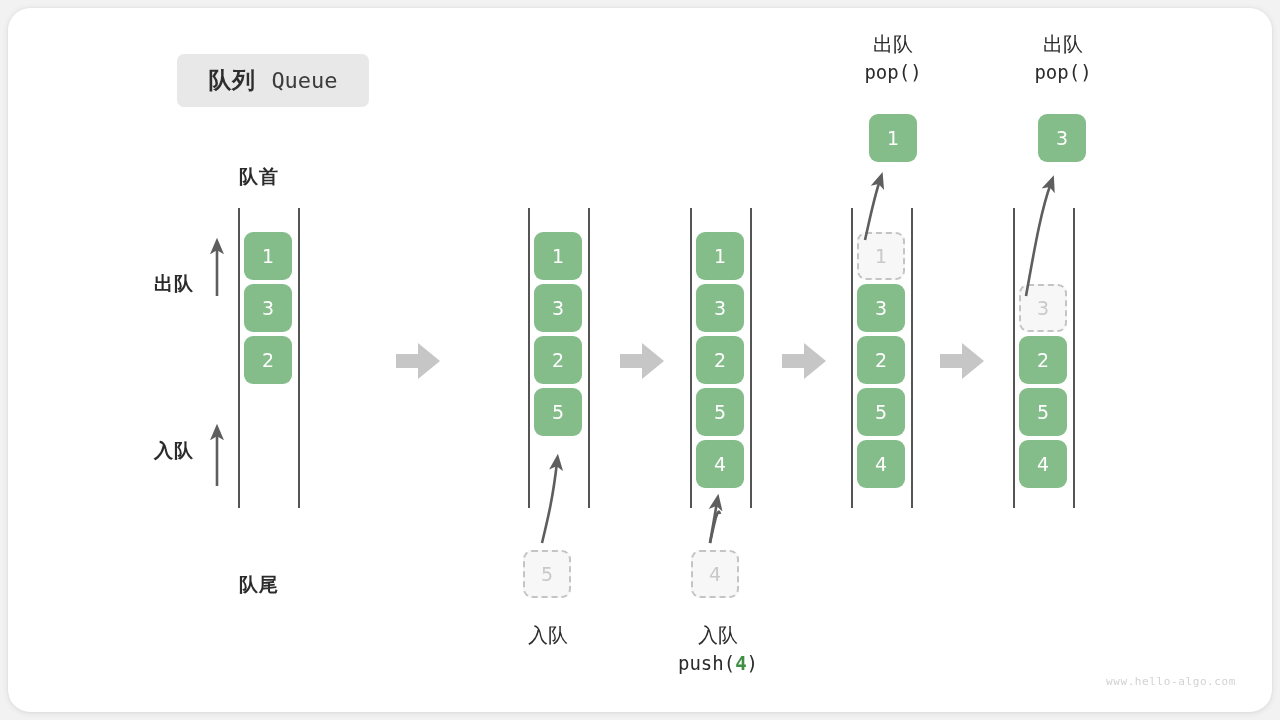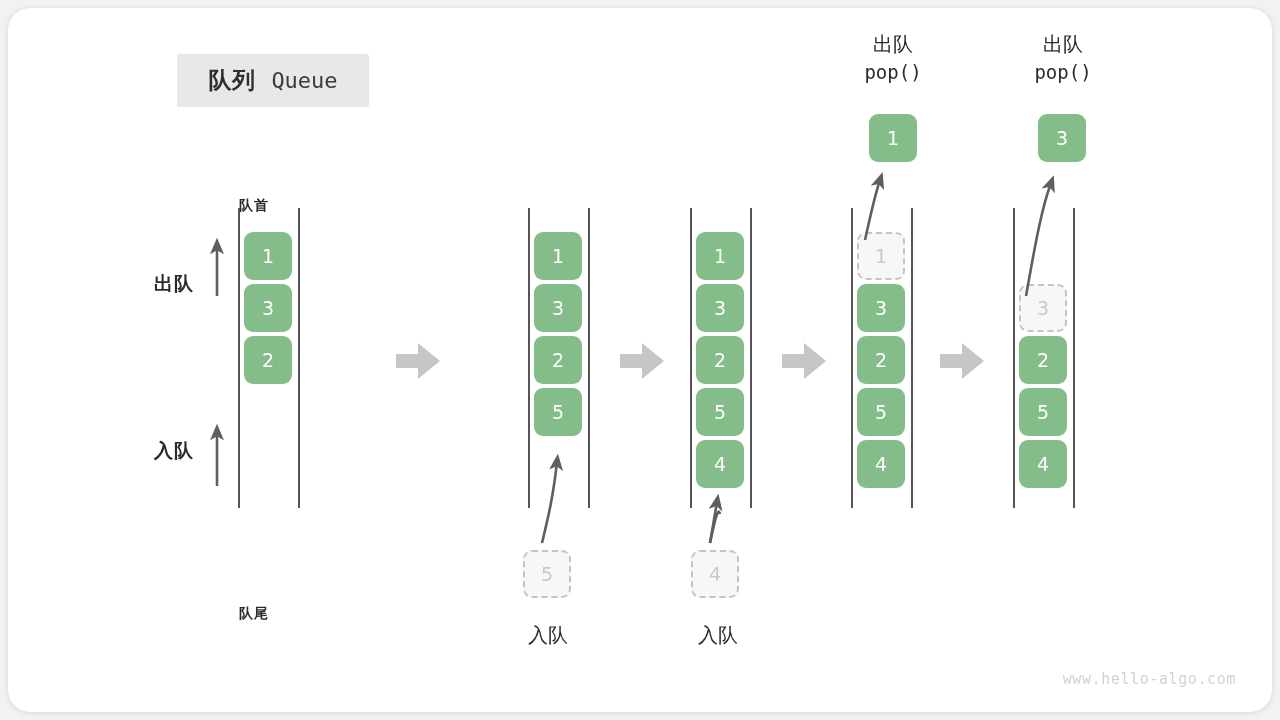--- a/index.html
+++ b/index.html
@@ -34,21 +34,21 @@
   
   .abs { position: absolute; }
 
   
   #title-badge {
     left: 169px;
     top: 46px;
     width: 192px;
     height: 53px;
     background: #e8e8e8;
-    border-radius: 2px;
+    border-radius: 7px;
     display: flex;
     align-items: center;
     justify-content: center;
     gap: 16px;
   }
   #title-badge .t-cn {
     font-family: "DejaVu Sans", "Liberation Sans", sans-serif;
     font-size: 23px;
     font-weight: 700;
     color: #2e2e2e;
@@ -56,26 +56,25 @@
   }
   #title-badge .t-en {
     font-family: "DejaVu Sans Mono", "Liberation Mono", monospace;
     font-size: 22px;
     font-weight: 400;
     color: #3c3c3c;
   }
 
   
   .head-label {
-    font-size: 14px;
+    font-size: 19px;
     font-weight: 700;
     color: #2b2b2b;
     letter-spacing: 1px;
     white-space: nowrap;
-    margin-top: 33px;
   }
 
   
   .rail {
     width: 2px;
     background: #555555;
   }
 
   
   .box {
@@ -123,21 +122,21 @@
     color: #2b2b2b;
     letter-spacing: 1px;
     white-space: nowrap;
   }
 
   
   #watermark {
     right: 36px;
     bottom: 24px;
     font-family: "DejaVu Sans Mono", "Liberation Mono", monospace;
-    font-size: 15px;
+    font-size: 11px;
     color: #d2d2d2;
     letter-spacing: 0.6px;
   }
 
   svg.overlay {
     position: absolute;
     left: 0; top: 0;
     width: 1264px;
     height: 704px;
     pointer-events: none;
@@ -187,20 +186,21 @@
     <div class="abs box" style="left:688px; top:224px;">1</div>
     <div class="abs box" style="left:688px; top:276px;">3</div>
     <div class="abs box" style="left:688px; top:328px;">2</div>
     <div class="abs box" style="left:688px; top:380px;">5</div>
     <div class="abs box" style="left:688px; top:432px;">4</div>
 
     <div class="abs box ghost" style="left:683px; top:542px;">4</div>
 
     <div class="abs caption" style="left:610px; top:614px; width:200px;">
       <div class="cn">入队</div>
+      <div class="code"><span>push(</span><span class="num">4</span><span>)</span></div>
     </div>
 
     <div class="abs caption" style="left:805px; top:23px; width:160px;">
       <div class="cn">出队</div>
       <div class="code">pop()</div>
     </div>
 
     <div class="abs box" style="left:861px; top:106px;">1</div>
 
     <div class="abs rail" style="left:843px; top:200px; height:300px;"></div>

